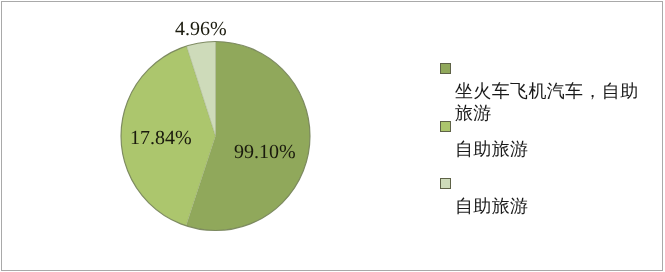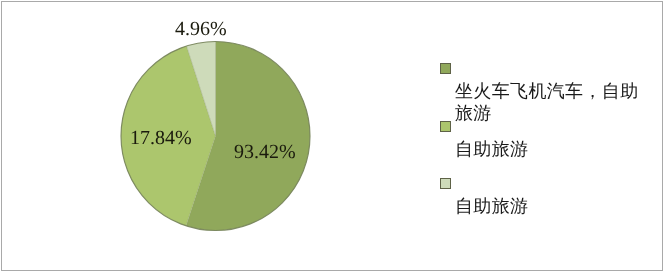--- a/index.html
+++ b/index.html
@@ -30,21 +30,21 @@
         <path d="M 213.5 134 L 184.52 44.05 A 94.5 94.5 0 0 1 213.50 39.50 Z" fill="#cedbba"></path>
       </g>
     <g id="pie-dividers" fill="none" stroke="#8f9a72" stroke-width="0.8" stroke-opacity="0.5">
         <path d="M 213.5 134 L 213.50 39.50"></path>
         <path d="M 213.5 134 L 184.07 223.80"></path>
         <path d="M 213.5 134 L 184.52 44.05"></path>
       </g>
     <circle id="pie-outline" fill="none" stroke="#76835a" stroke-width="1.15" stroke-opacity="0.92" cx="213.5" cy="134" r="94.5"></circle>
   </svg>
 
-  <div class="pct" style="left:232px;top:139px;font-size:20px;">93.42%</div>
+  <div class="pct" style="left:232px;top:139px;font-size:20px;">99.10%</div>
   <div class="pct" style="left:128px;top:125px;font-size:20px;">17.84%</div>
   <div class="pct" style="left:173px;top:16px;font-size:20px;">4.96%</div>
 
   <div class="legend">
     <div class="legend-item" style="left:438px;top:61px;">
       <span class="swatch" style="background: rgb(144, 168, 91);"></span>
       <span class="legend-label">坐火车飞机汽车，自助旅游</span>
     </div>
     <div class="legend-item" style="left:438px;top:118.5px;">
       <span class="swatch" style="background: rgb(172, 198, 109);"></span>

